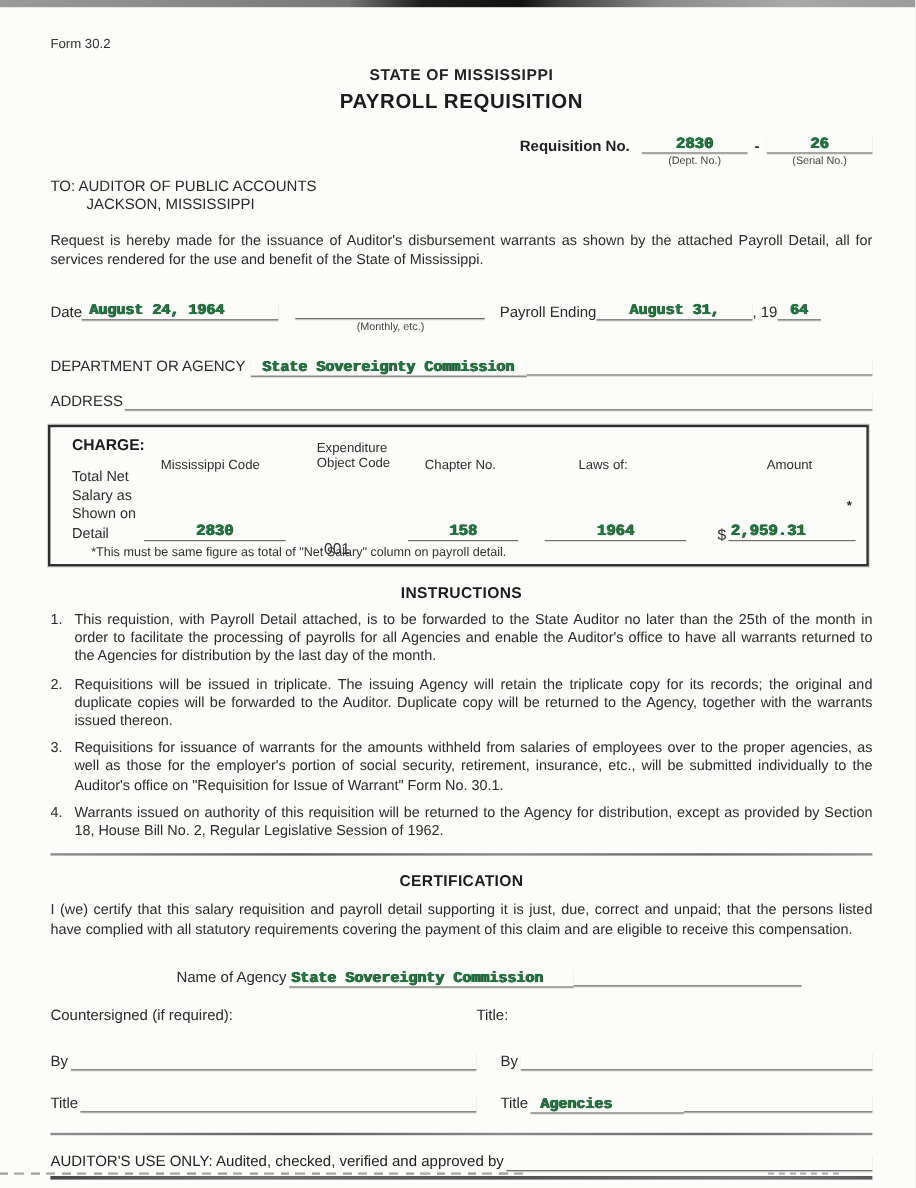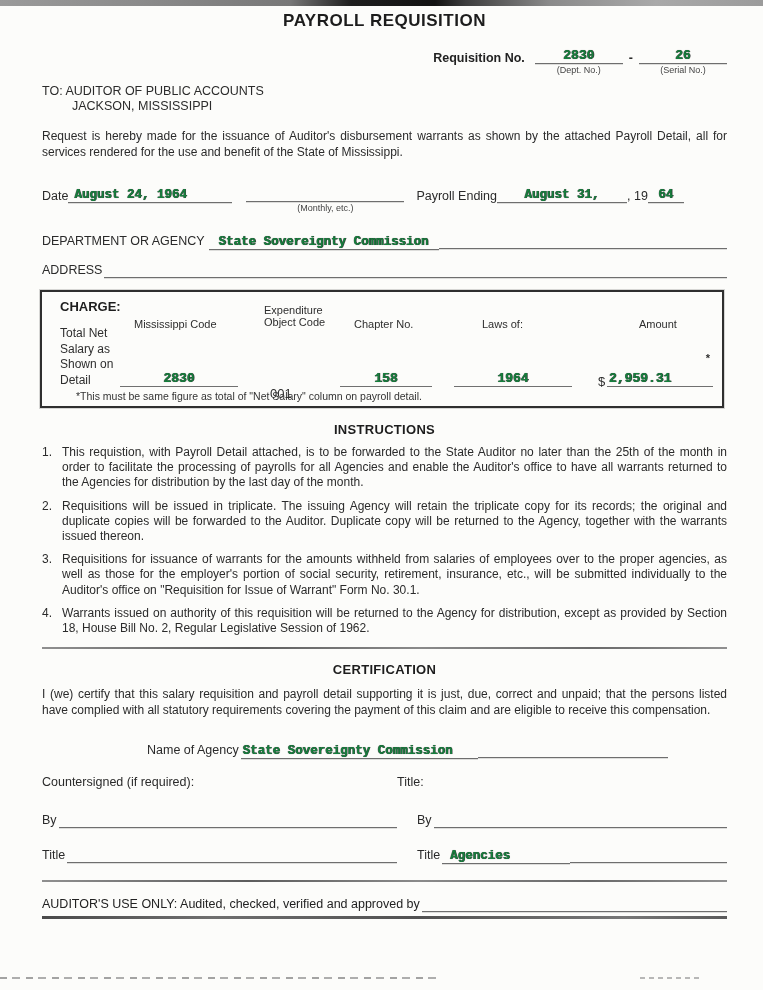--- a/index.html
+++ b/index.html
@@ -98,20 +98,22 @@
 </head>
 <body>
 
 <div class="page">
   <div class="scan-top"></div>
   <div class="scan-bottom"></div>
   <div class="scan-bottom2"></div>
 
   <div class="content">
 
+    <div class="form-no">Form 30.2</div>
+    <div class="state-title">STATE OF MISSISSIPPI</div>
     <div class="payroll-title">PAYROLL REQUISITION</div>
 
     <div class="req-row">
       <span class="req-label">Requisition No.</span>
       <span class="req-field">
         <span class="fill typed">2830</span>
         <div class="req-caption">(Dept. No.)</div>
       </span>
       <span class="req-dash">-</span>
       <span class="req-field" style="margin-left:0;">

